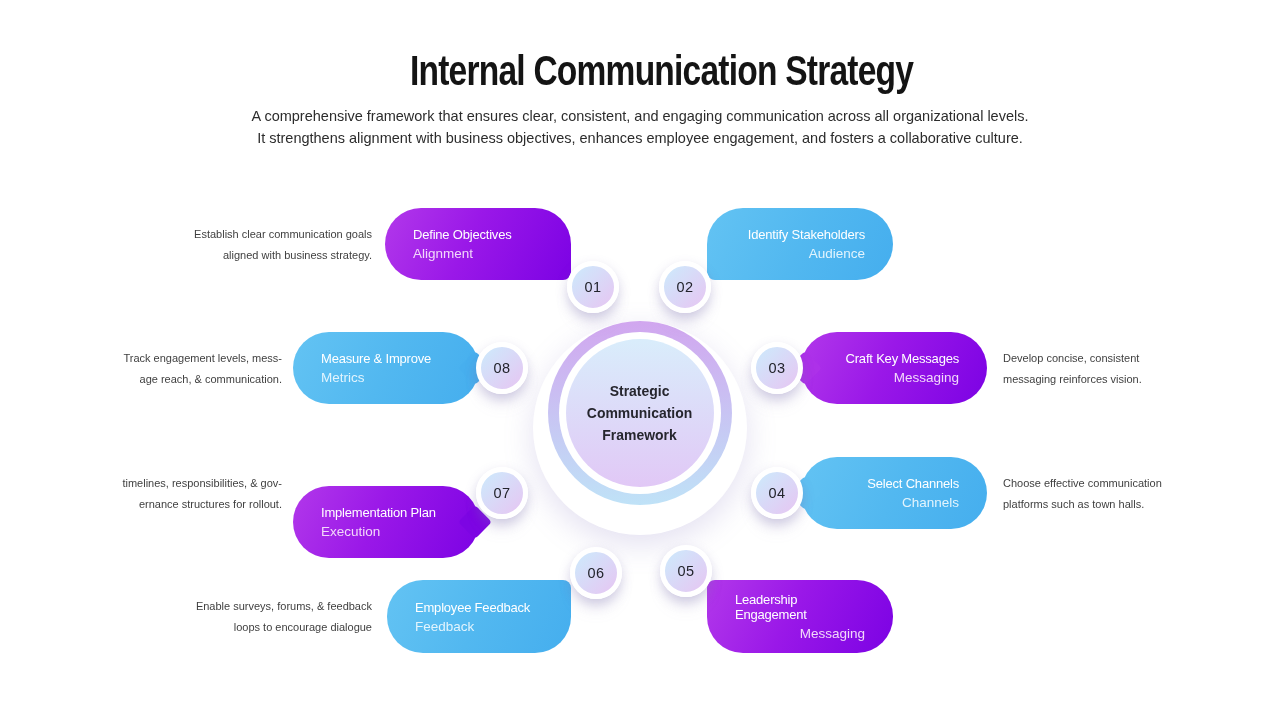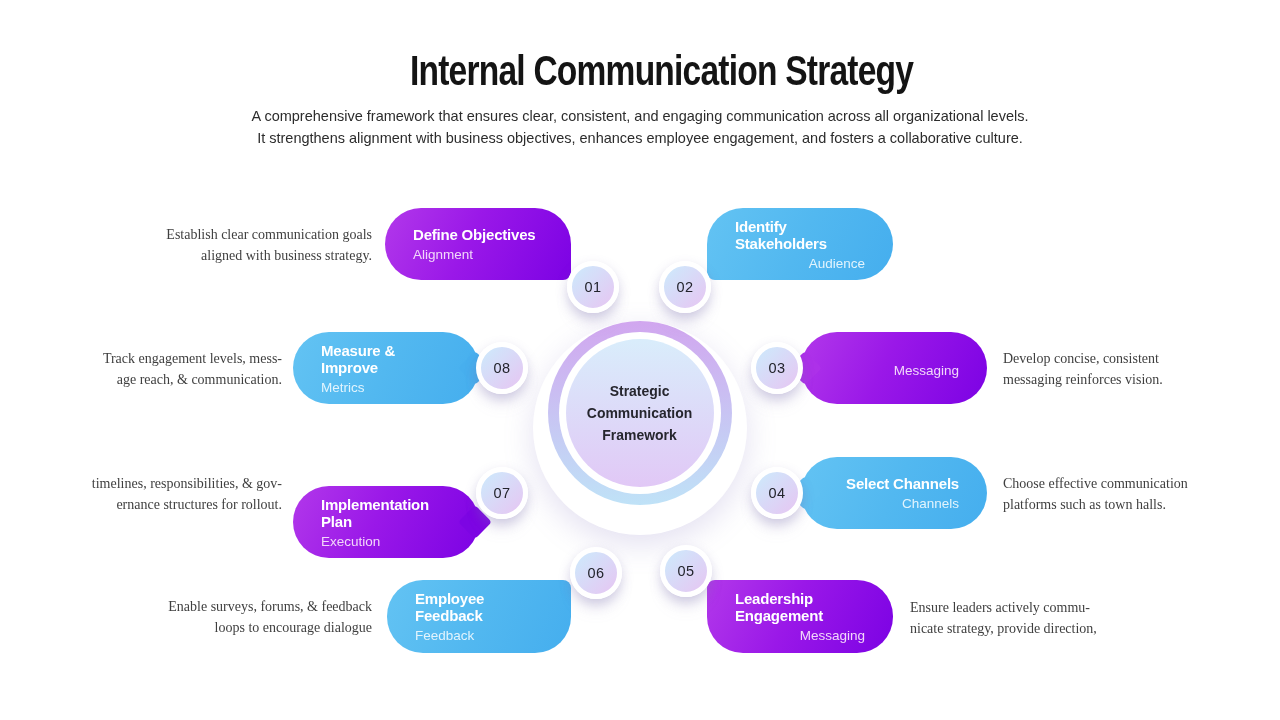--- a/index.html
+++ b/index.html
@@ -65,21 +65,21 @@
 
   
   .pill {
     position: absolute;
     display: flex; flex-direction: column; justify-content: center;
     padding: 0 28px; box-sizing: border-box;
     color: #ffffff;
     z-index: 2;
   }
   .pill .pill-title {
-    font-weight: 700; font-size: 15px; letter-spacing: -0.2px;
+    font-weight: 400; font-size: 13px; letter-spacing: -0.2px;
     font-stretch: condensed;
   }
   .pill .pill-sub { font-size: 13.5px; margin-top: 4px; }
   .purple { background: linear-gradient(115deg, #b238ea 0%, #9a18e8 45%, #7c02e4 100%); }
   .purple .pill-sub { color: #f2d7fa; }
   .blue { background: linear-gradient(115deg, #63c3f3 0%, #52b8f0 50%, #45aeee 100%); }
   .blue .pill-sub { color: #e2f4fd; }
   .align-right { align-items: flex-end; }
 
   
@@ -121,23 +121,22 @@
   .b3 { left: 751px; top: 342px; }
   .b4 { left: 751px; top: 467px; }
   .b5 { left: 660px; top: 545px; }
   .b6 { left: 570px; top: 547px; }
   .b7 { left: 476px; top: 467px; }
   .b8 { left: 476px; top: 342px; }
 
   
   .desc {
     position: absolute;
-    font-size: 14px; line-height: 21px; color: #3f3f3f;
+    font-size: 11px; line-height: 21px; color: #3f3f3f;
     white-space: pre-line;
-    font-family: Liberation Serif, serif;
   }
   .ta-r { text-align: right; }
   .d1 { left: 100px;  top: 224px; width: 272px; }
   .d2 { left: 910px;  top: 224px; width: 290px; }
   .d3 { left: 1003px; top: 348px; width: 250px; }
   .d4 { left: 1003px; top: 473px; width: 262px; }
   .d5 { left: 910px;  top: 597px; width: 290px; }
   .d6 { left: 100px;  top: 596px; width: 272px; }
   .d7 { left: 30px;   top: 473px; width: 252px; }
   .d8 { left: 30px;   top: 348px; width: 252px; }
@@ -177,34 +176,33 @@
 
   <div class="pill blue p2 align-right">
     <div class="pill-title">Identify Stakeholders</div>
     <div class="pill-sub">Audience</div>
   </div>
   <div class="badge b2">02</div>
 
   <div class="desc d3">Develop concise, consistent
 messaging reinforces vision.</div>
   <div class="pill purple p3 align-right tail-left">
+    <div class="pill-title">Craft Key Messages</div>
     <div class="pill-sub">Messaging</div>
   </div>
   <div class="badge b3">03</div>
 
   <div class="desc d4">Choose effective communication
 platforms such as town halls.</div>
   <div class="pill blue p4 align-right tail-left">
     <div class="pill-title">Select Channels</div>
     <div class="pill-sub">Channels</div>
   </div>
   <div class="badge b4">04</div>
 
-  <div class="desc d5">Ensure leaders actively commu-
-nicate strategy, provide direction,</div>
   <div class="pill purple p5 align-right">
     <div class="pill-title">Leadership Engagement</div>
     <div class="pill-sub">Messaging</div>
   </div>
   <div class="badge b5">05</div>
 
   <div class="desc d6 ta-r">Enable surveys, forums, &amp; feedback
 loops to encourage dialogue</div>
   <div class="pill blue p6">
     <div class="pill-title">Employee Feedback</div>

